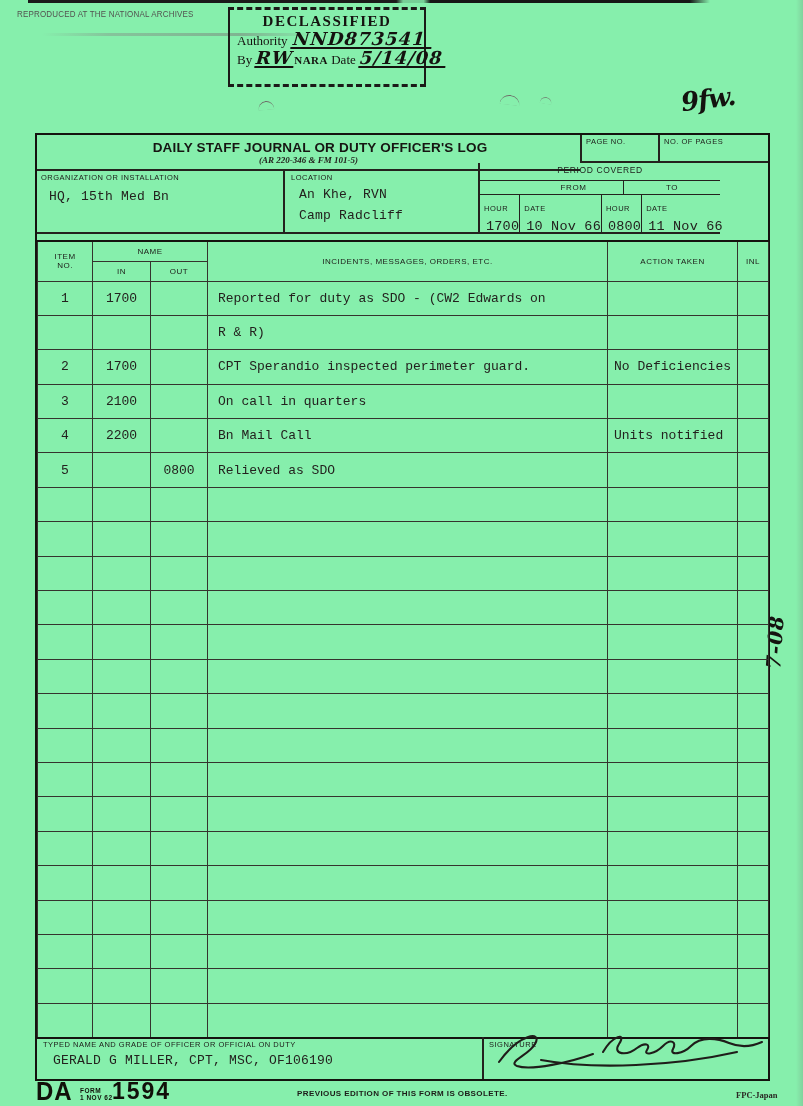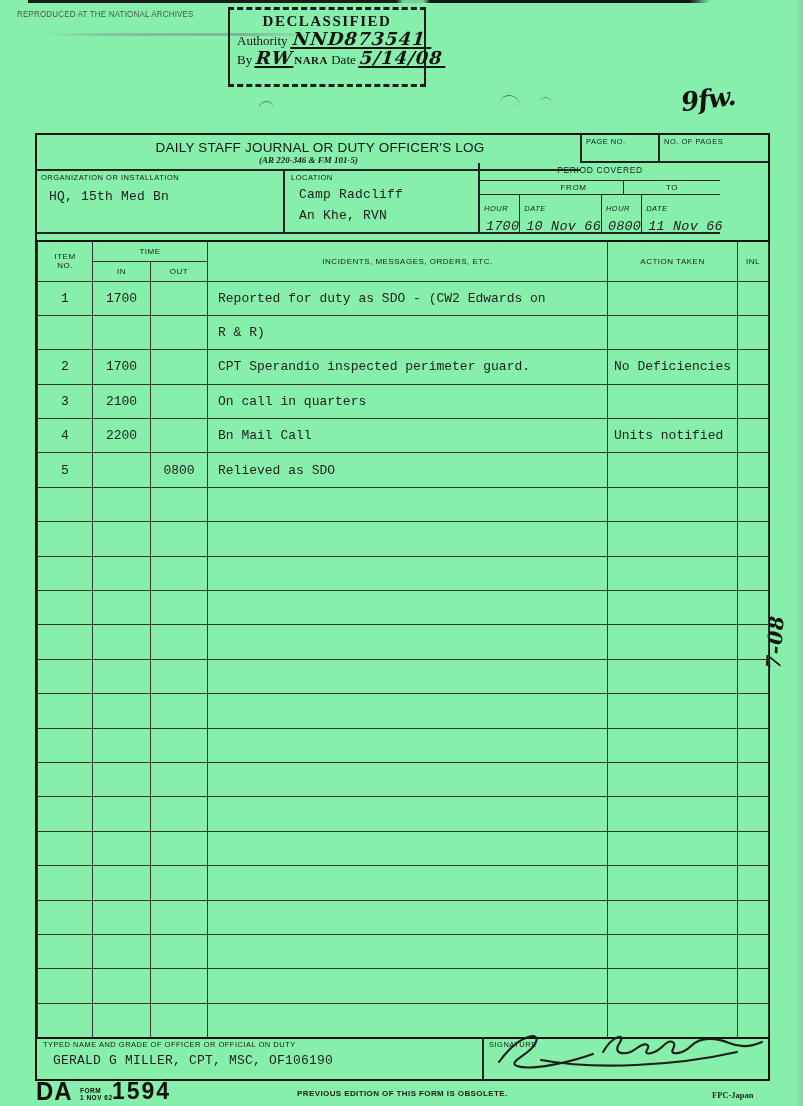--- a/index.html
+++ b/index.html
@@ -32,34 +32,34 @@
     padding:0 6px 1px 2px;transform:skewX(-5deg);}
   .stamp-agency{font-weight:bold;font-size:11px;letter-spacing:.5px;}
 
   .mark-9fw{left:681px;top:84px;font-size:26px;transform:rotate(-7deg);letter-spacing:-1px;}
   .mark-side{left:748px;top:630px;font-size:20px;transform:rotate(-86deg);letter-spacing:1px;}
 
   
   .form-box{left:35px;top:133px;width:735px;height:948px;box-sizing:border-box;border:2px solid #14130f;}
   .cell{position:absolute;box-sizing:border-box;}
   .title-cell{left:0;top:0;width:543px;height:36px;border-bottom:2px solid #24221e;text-align:center;}
-  .form-title{font-weight:normal;font-size:13.5px;letter-spacing:.2px;margin-top:5px;color:#161512;margin-left:23px;}
+  .form-title{font-weight:bold;font-size:13.5px;letter-spacing:.2px;margin-top:5px;color:#161512;margin-left:23px;}
   .form-subtitle{font-family:"Liberation Serif",serif;font-style:italic;font-weight:bold;font-size:9px;color:#24221e;}
   .pageno-cell{left:543px;top:0;width:78px;height:28px;border-left:2px solid #24221e;border-bottom:2px solid #24221e;padding:2px 0 0 4px;}
   .pages-cell{left:621px;top:0;width:110px;height:28px;border-left:2px solid #24221e;border-bottom:2px solid #24221e;padding:2px 0 0 4px;}
   .org-cell{left:0;top:36px;width:246px;height:63px;border-bottom:2px solid #24221e;padding:2px 0 0 4px;}
   .loc-cell{left:246px;top:36px;width:195px;height:63px;border-left:2px solid #24221e;border-bottom:2px solid #24221e;padding:2px 0 0 6px;}
   .cell-lines{margin:4px 8px 0 8px;line-height:21px;}
   .period-cell{left:441px;top:28px;width:242px;height:71px;border-left:2px solid #24221e;border-bottom:2px solid #24221e;}
   .period-hdr{height:15px;border-bottom:1.5px solid #24221e;text-align:center;padding-top:2px;font-size:8.5px;letter-spacing:.6px;}
   .fromto{display:flex;height:13px;border-bottom:1.5px solid #24221e;padding-left:44px;}
   .fromto>div{text-align:center;font-size:8px;letter-spacing:.6px;padding-top:2px;box-sizing:border-box;}
   .ft-from{width:147px;}
   .ft-to{width:143px;border-left:1.5px solid #24221e;}
-  .hourdate{display:flex;height:39px;font-style:italic;}
+  .hourdate{display:flex;height:39px;}
   .hd{box-sizing:border-box;padding:2px 0 0 4px;}
   .hd+.hd{border-left:1.5px solid #24221e;}
   .hd .typed{display:block;margin:4px 0 0 2px;font-size:13.5px;}
 
   
   .log-table{position:absolute;left:0;top:105px;width:731px;border-collapse:collapse;table-layout:fixed;
     border-top:2px solid #14130f;border-bottom:2px solid #14130f;}
   .log-table th,.log-table td{border:1px solid #35332e;overflow:hidden;}
   .log-table thead th{font-weight:normal;font-size:8px;letter-spacing:.5px;color:#1c1b18;
     text-align:center;vertical-align:middle;font-family:"Liberation Sans",sans-serif;}
@@ -76,21 +76,21 @@
   .typedname-row{left:2px;top:902px;width:731px;height:42px;}
   .tn-cell{left:0;top:0;width:443px;height:42px;padding:3px 0 0 4px;}
   .sig-cell{left:443px;top:0;width:288px;height:42px;border-left:2px solid #24221e;padding:3px 0 0 5px;}
   .tn-value{margin:4px 0 0 10px;}
 
   
   .da{left:36px;top:1078px;font-size:24px;font-weight:bold;letter-spacing:1px;color:#111009;transform:scaleY(1.05);}
   .form-stack{left:80px;top:1087px;font-size:6.5px;font-weight:bold;line-height:7px;letter-spacing:.5px;color:#111009;}
   .form-number{left:112px;top:1078px;font-size:23px;font-weight:bold;letter-spacing:2px;color:#111009;}
   .obsolete{left:297px;top:1089px;font-size:8px;font-weight:bold;letter-spacing:.4px;color:#1c1b18;}
-  .printer{left:712px;top:1090px;font-family:"Liberation Serif",serif;font-weight:bold;font-size:8.5px;color:#2a2824;}
+  .printer{left:736px;top:1090px;font-family:"Liberation Serif",serif;font-weight:bold;font-size:8.5px;color:#2a2824;}
 
   .sig-svg{left:485px;top:1022px;}
 </style>
 </head>
 <body>
 
 <div class="page">
 
   <div class="abs top-edge"></div>
   <div class="abs reproduced">REPRODUCED AT THE NATIONAL ARCHIVES</div>
@@ -137,22 +137,22 @@
     <div class="cell org-cell">
       <div class="lbl">ORGANIZATION OR INSTALLATION</div>
       <div class="cell-lines">
         <div class="typed">HQ, 15th Med Bn</div>
       </div>
     </div>
 
     <div class="cell loc-cell">
       <div class="lbl">LOCATION</div>
       <div class="cell-lines" style="margin-top:2px;">
+        <div class="typed">An Khe, RVN</div>
         <div class="typed">Camp Radcliff</div>
-        <div class="typed">An Khe, RVN</div>
       </div>
     </div>
 
     <div class="cell period-cell">
       <div class="period-hdr">PERIOD COVERED</div>
       <div class="fromto">
         <div class="ft-from">FROM</div>
         <div class="ft-to">TO</div>
       </div>
       <div class="hourdate">
@@ -181,21 +181,21 @@
           <col style="width:58px">
           <col style="width:57px">
         <col style="width:400px">
           <col style="width:130px">
           <col style="width:31px">
       </colgroup>
       <thead>
         <tr>
           <th rowspan="2" class="th-item">ITEM
 NO.</th>
-          <th colspan="2">TIME</th>
+          <th colspan="2">NAME</th>
           <th rowspan="2">INCIDENTS, MESSAGES, ORDERS, ETC.</th>
           <th rowspan="2">ACTION TAKEN</th>
           <th rowspan="2">INL</th>
         </tr>
         <tr>
           <th>IN</th>
           <th>OUT</th>
         </tr>
       </thead>
       <tbody>

